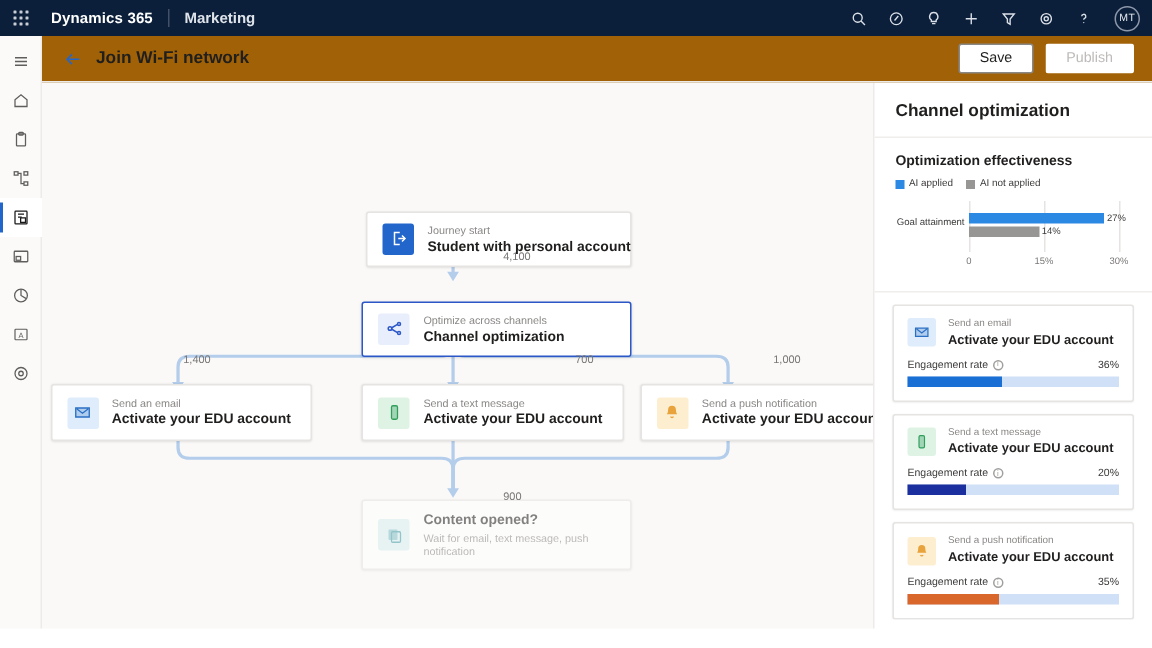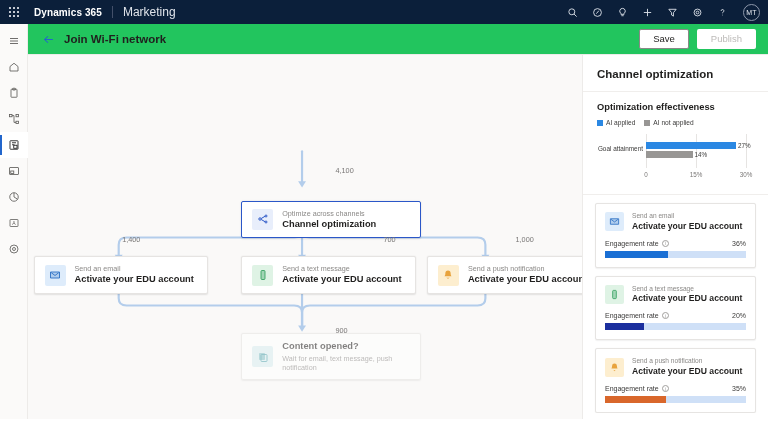--- a/index.html
+++ b/index.html
@@ -17,35 +17,35 @@
     background: #0b1f3a;
     display: flex; align-items: center;
     padding: 0 8px 0 6px;
     color: #ffffff;
   }
   .waffle { width: 16px; height: 16px; display: flex; align-items: center; justify-content: center; cursor: pointer; }
   .waffle-grid { display: grid; grid-template-columns: repeat(3, 2px); grid-template-rows: repeat(3, 2px); gap: 1.6px; }
   .waffle-grid i { background: #c8cdd6; width: 2px; height: 2px; display: block; border-radius: 0.3px; }
   .brand { font-size: 10px; font-weight: bold; margin-left: 12px; letter-spacing: .1px; }
   .brand-div { width: 1px; height: 12px; background: #43506a; margin: 0 10px; }
-  .brand-app { font-size: 12px; color: #dfe3ea; font-weight: normal; }
+  .brand-app { font-size: 10px; color: #dfe3ea; font-weight: bold; }
   .suite-spacer { flex: 1; }
   .suite-icons { display: flex; align-items: center; gap: 11px; }
   .sicon { width: 14px; height: 14px; display: flex; align-items: center; justify-content: center; cursor: pointer; color: #dbe0e8; }
   .sicon svg { display: block; }
   .avatar {
     width: 17px; height: 17px; border-radius: 50%;
     border: 1px solid #8e98ab; color: #e6eaf0;
     font-size: 7px; display: flex; align-items: center; justify-content: center;
     margin-left: 3px; cursor: pointer; letter-spacing: .2px;
   }
 
   
   .cmdbar {
-    height: 31px; flex: 0 0 31px; background: #22c55e;
+    height: 31px; flex: 0 0 31px; background: #a16207;
     display: flex; align-items: center; padding: 0 12px 0 0;
     border-bottom: 1px solid #edebe9;
     position: relative; z-index: 5;
   }
   .cmd-left { display: flex; align-items: center; margin-left: 42px; gap: 9px; }
   .back-arrow { color: #2266cc; display: flex; align-items: center; cursor: pointer; }
   .journey-title { font-size: 11.5px; color: #201f1e; font-weight: 600; }
   .cmd-spacer { flex: 1; }
   .btn {
     font-size: 9.5px; padding: 3px 13px; border-radius: 2px;
@@ -321,20 +321,33 @@
             <polygon points="278,227 274,220 282,220" fill="#b3cdeb" stroke="none"></polygon>
             <polygon points="464,227 460,220 468,220" fill="#b3cdeb" stroke="none"></polygon>
 
             <path d="M92 256 L92 268 Q92 276 100 276 L270 276 Q278 276 278 284 L278 300"></path>
             <path d="M278 256 L278 300"></path>
             <path d="M464 256 L464 268 Q464 276 456 276 L286 276 Q278 276 278 284 L278 300"></path>
             <polygon points="278,305 274,298 282,298" fill="#b3cdeb" stroke="none"></polygon>
           </g>
         </svg>
 
+        <div class="node" style="left:39%; top:23.5%; width:32%;">
+          <div class="node-ico ico-start">
+            <svg width="12" height="12" viewBox="0 0 24 24" fill="none" stroke="currentColor" stroke-width="2">
+                <path d="M13 4H6v16h7"></path>
+                <polyline points="16,8 20,12 16,16"></polyline>
+                <line x1="11" y1="12" x2="20" y2="12"></line>
+              </svg>
+          </div>
+          <div class="node-text">
+            <span class="node-sub">Journey start</span>
+            <span class="node-title">Student with personal account</span>
+          </div>
+        </div>
 
         <div class="node selected" style="left:38.5%; top:40%; width:32.5%;">
           <div class="node-ico ico-split">
             <svg width="12" height="12" viewBox="0 0 24 24" fill="none" stroke="currentColor" stroke-width="2">
                 <circle cx="6" cy="12" r="2.4"></circle>
                 <circle cx="18" cy="6" r="2"></circle>
                 <circle cx="18" cy="18" r="2"></circle>
                 <path d="M8.4 11L16 6.6M8.4 13L16 17.4"></path>
               </svg>
           </div>

